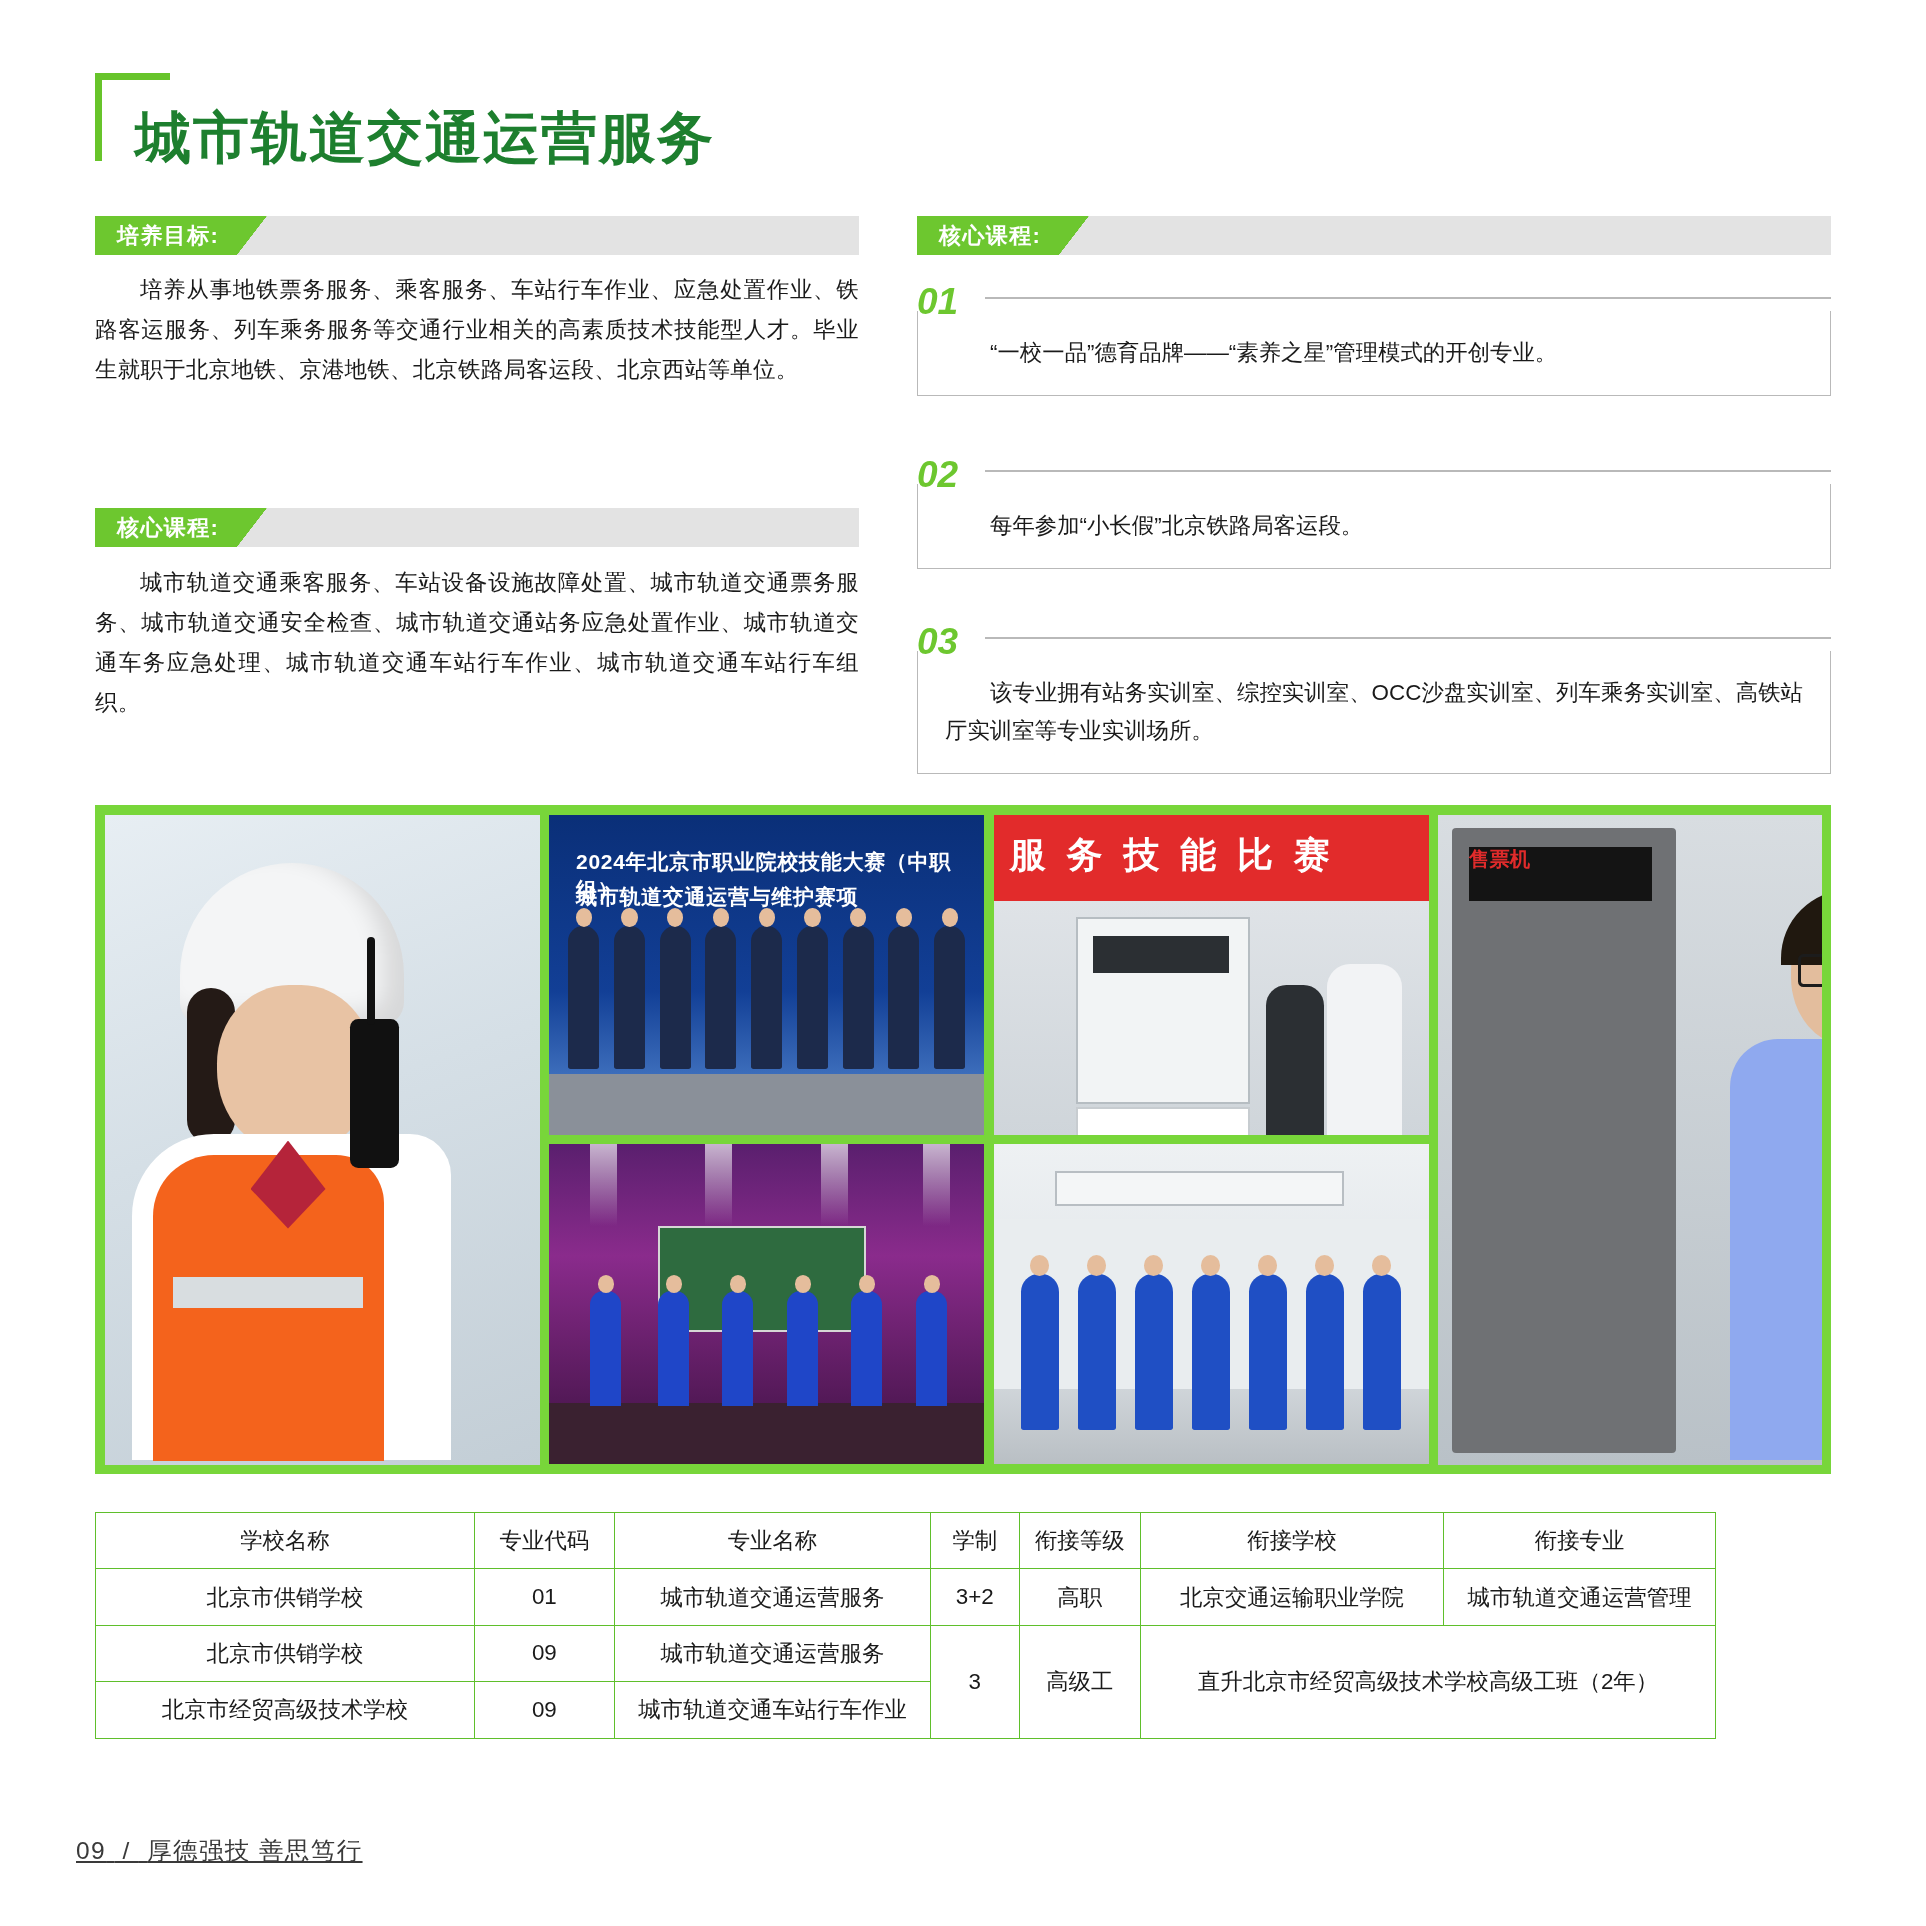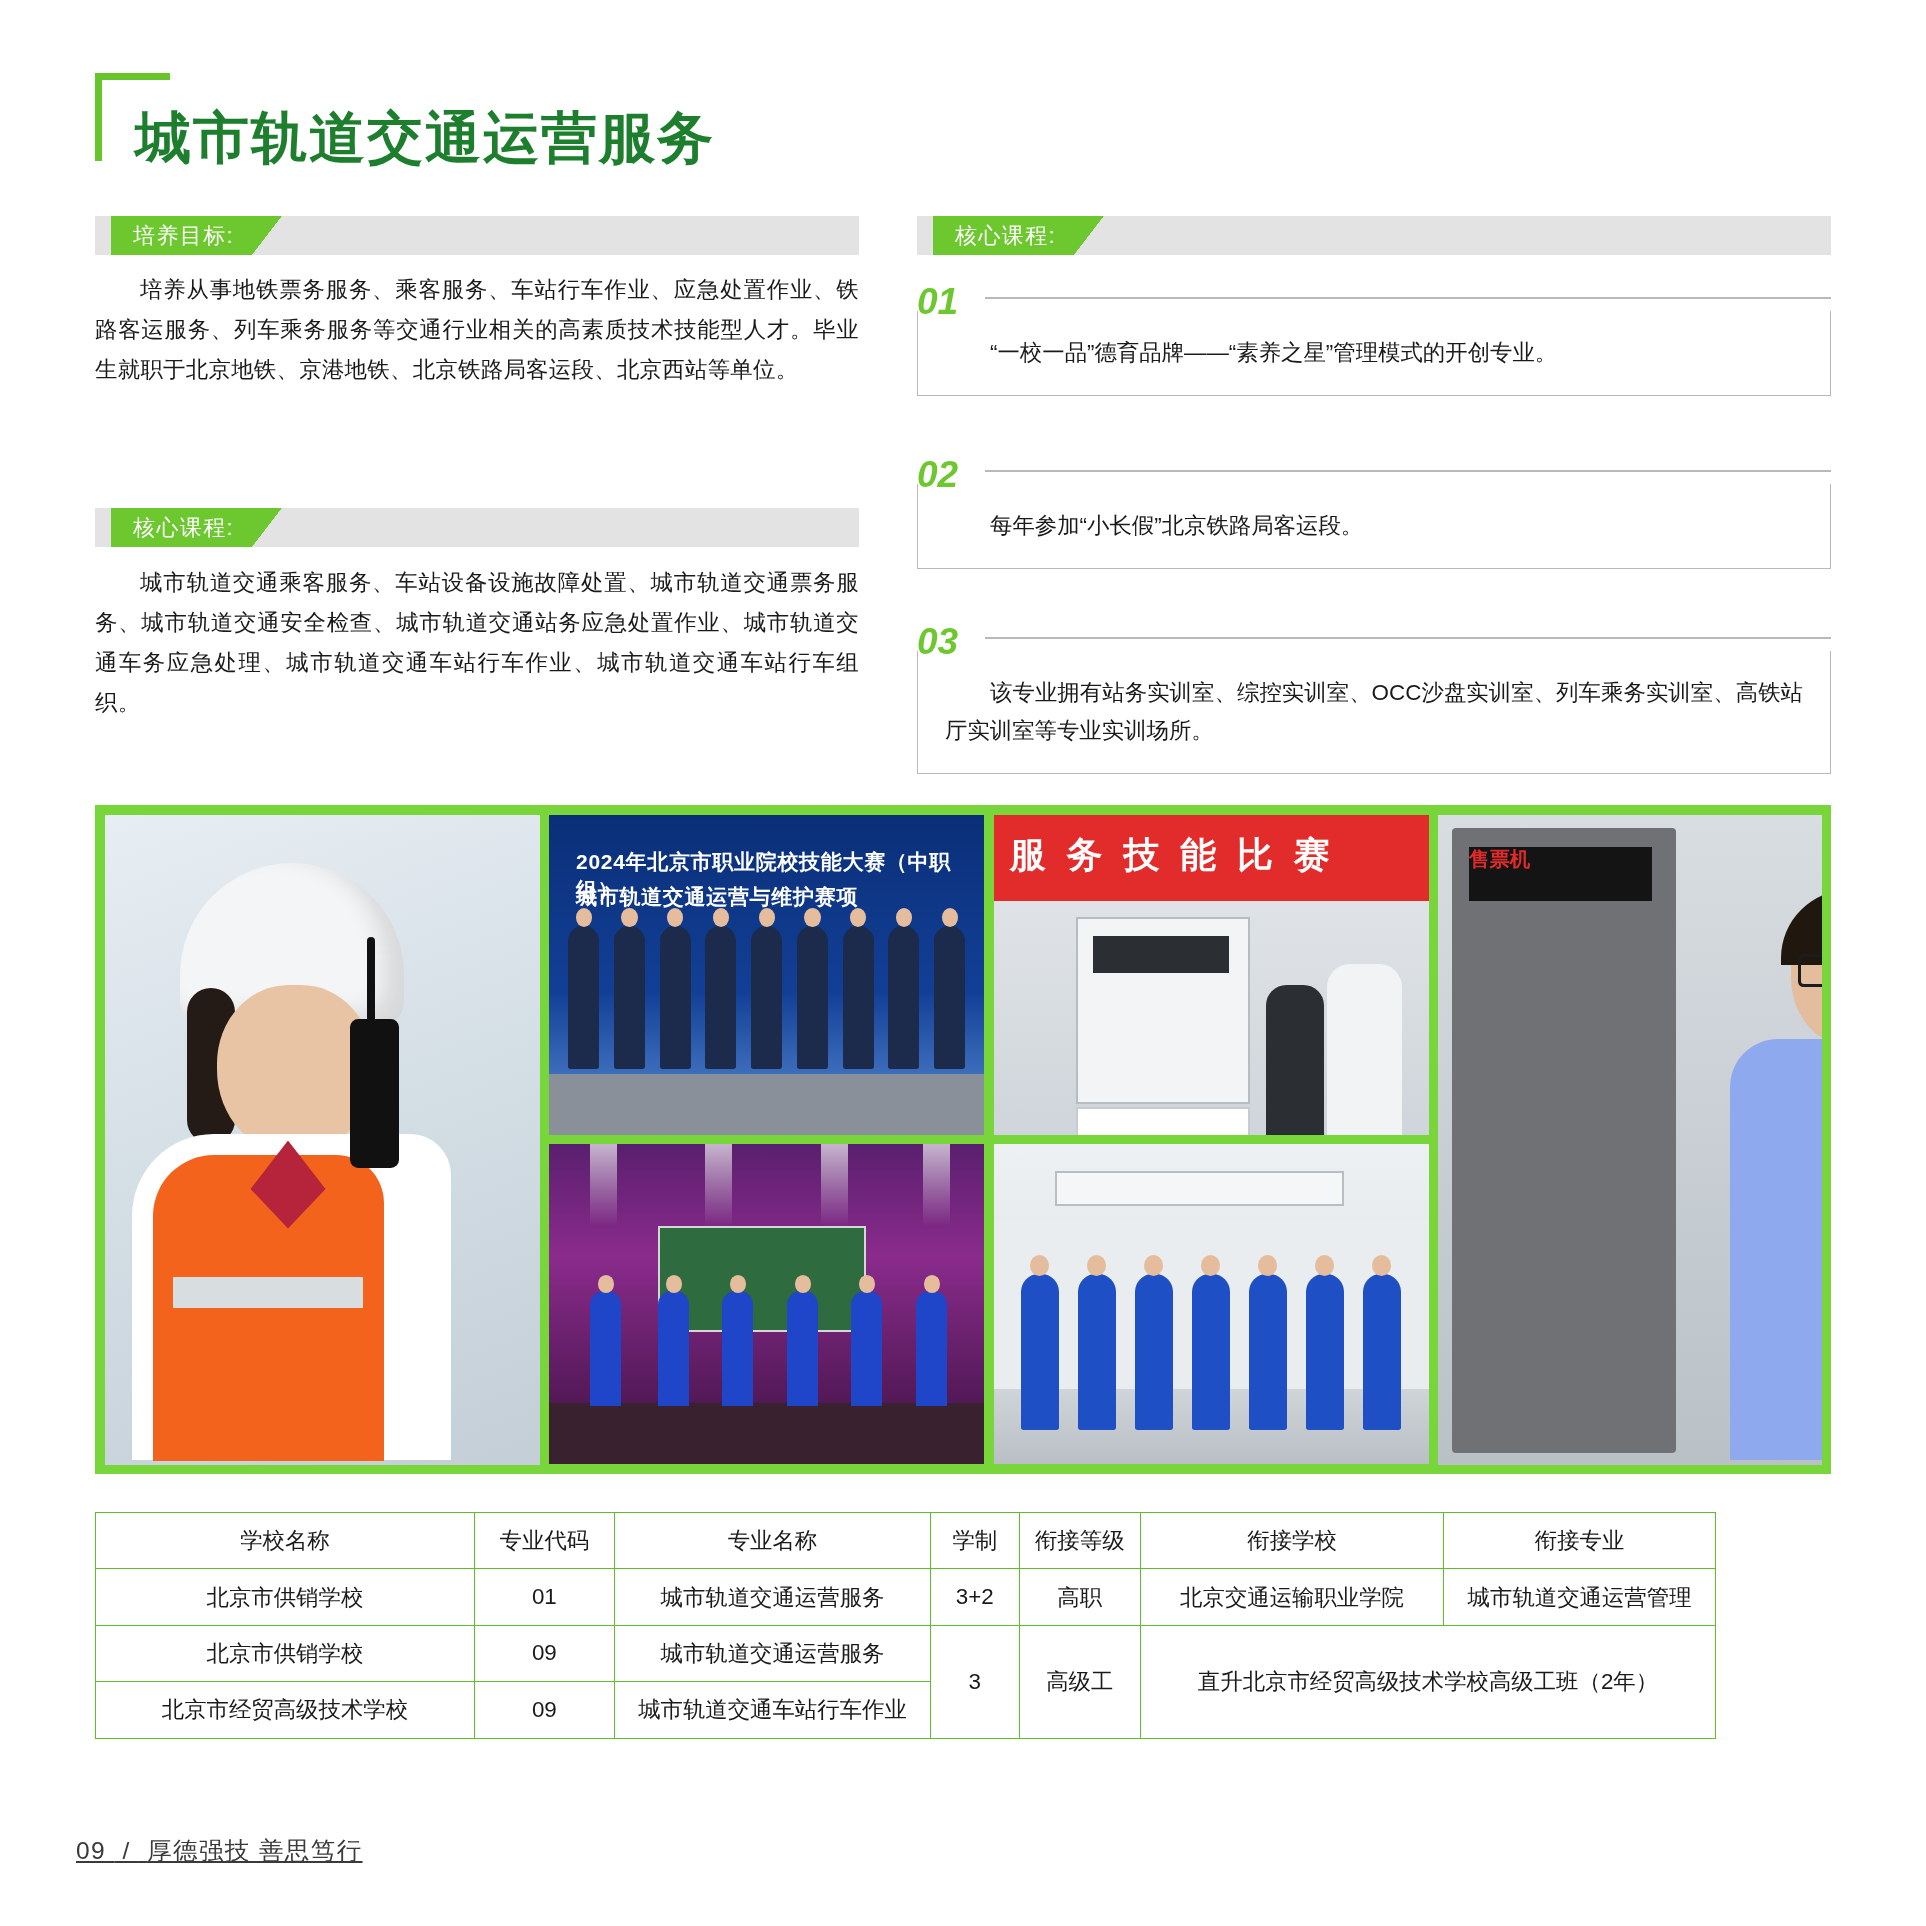--- a/index.html
+++ b/index.html
@@ -48,27 +48,26 @@
     position: absolute;
     height: 39px;
     background: #e3e3e3;
     display: flex;
     align-items: stretch;
   }
   .banner .lab {
     background: #6dc72f;
     color: #ffffff;
     font-size: 22px;
-    font-weight: normal;
+    font-weight: bold;
     padding: 0 17.7px 0 22px;
     display: flex;
     align-items: center;
     letter-spacing: 1.4px;
     white-space: nowrap;
-    margin-left: 16px;
   }
   .banner .slant {
     width: 30px;
     background: linear-gradient(to bottom right, #6dc72f 49.5%, #e3e3e3 50%);
   }
 
   
   .para {
     position: absolute;
     font-size: 22.4px;

